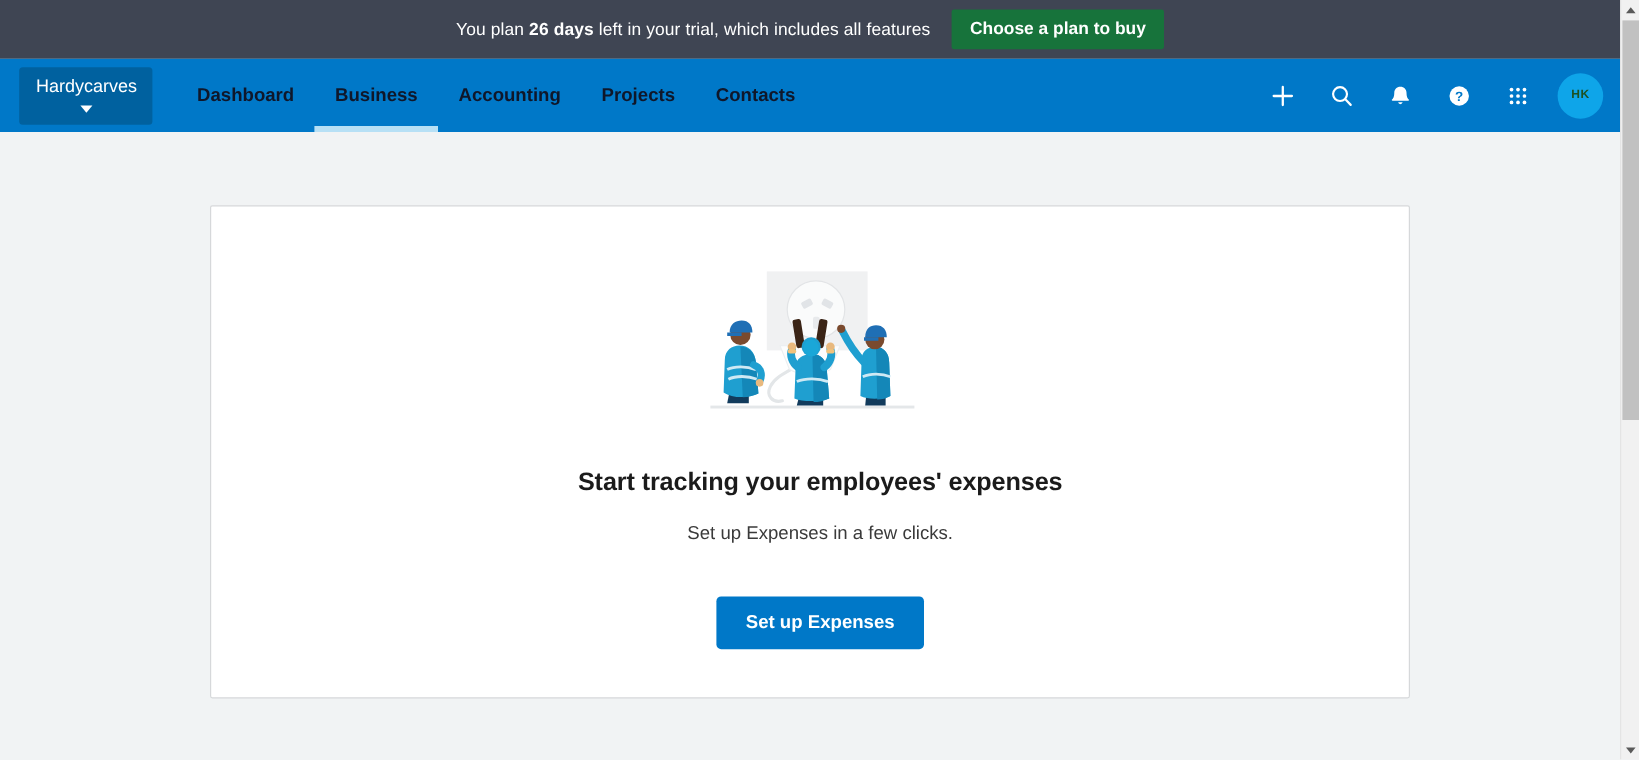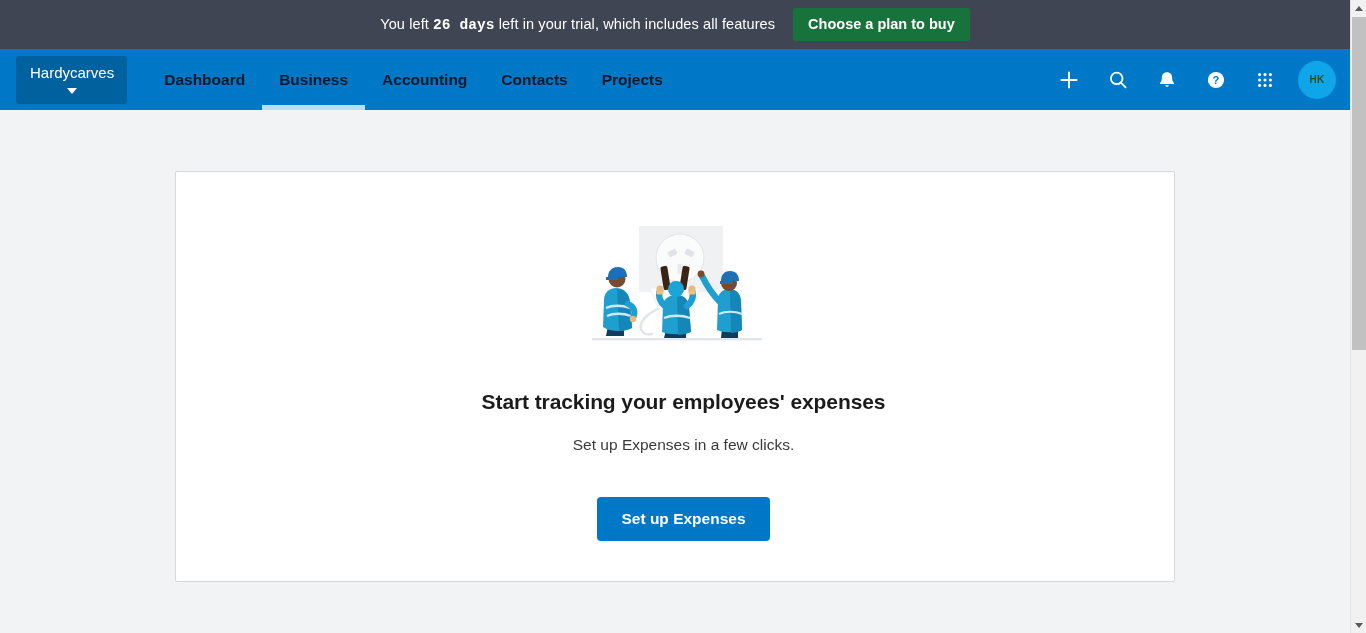--- a/index.html
+++ b/index.html
@@ -35,21 +35,21 @@
     height: 49px;
     background: #3f4553;
     display: flex;
     align-items: center;
     justify-content: center;
     gap: 18px;
     color: #ffffff;
     font-size: 14.5px;
   }
   .trial-text { letter-spacing: 0.1px; }
-  .trial-text b { font-weight: 700; font-family: Liberation Mono, monospace; }
+  .trial-text b { font-weight: 700; }
   .trial-cta {
     background: #17733b;
     color: #ffffff;
     font-size: 14.5px;
     font-weight: 700;
     padding: 9px 15px;
     border: none;
     border-radius: 2px;
     cursor: pointer;
     font-family: "Liberation Sans", sans-serif;
@@ -239,45 +239,45 @@
     cursor: pointer;
   }
 </style>
 </head>
 <body>
 
 <div class="viewport">
   <div class="page">
 
     <div class="trial-banner">
-      <div class="trial-text"><span>You left </span><b>26 days</b><span> left in your trial, which includes all features</span></div>
+      <div class="trial-text"><span>You plan </span><b>26 days</b><span> left in your trial, which includes all features</span></div>
       <button class="trial-cta">Choose a plan to buy</button>
     </div>
 
     <div class="navbar">
       <button class="org-btn">
         <span>Hardycarves</span>
         <span class="caret-down"></span>
       </button>
 
       <div class="nav-links">
         <div class="nav-link">
             <span>Dashboard</span>
           </div>
         <div class="nav-link active">
             <span>Business</span>
           </div>
         <div class="nav-link">
             <span>Accounting</span>
           </div>
         <div class="nav-link">
-            <span>Contacts</span>
+            <span>Projects</span>
           </div>
         <div class="nav-link">
-            <span>Projects</span>
+            <span>Contacts</span>
           </div>
       </div>
 
       <div class="nav-right">
         <button class="nav-icon-btn">
           <svg width="22" height="22" viewBox="0 0 22 22">
             <path d="M11 3.4 V18.6 M3.4 11 H18.6" stroke="#ffffff" stroke-width="1.9" stroke-linecap="round"></path>
           </svg>
         </button>
         <button class="nav-icon-btn">

